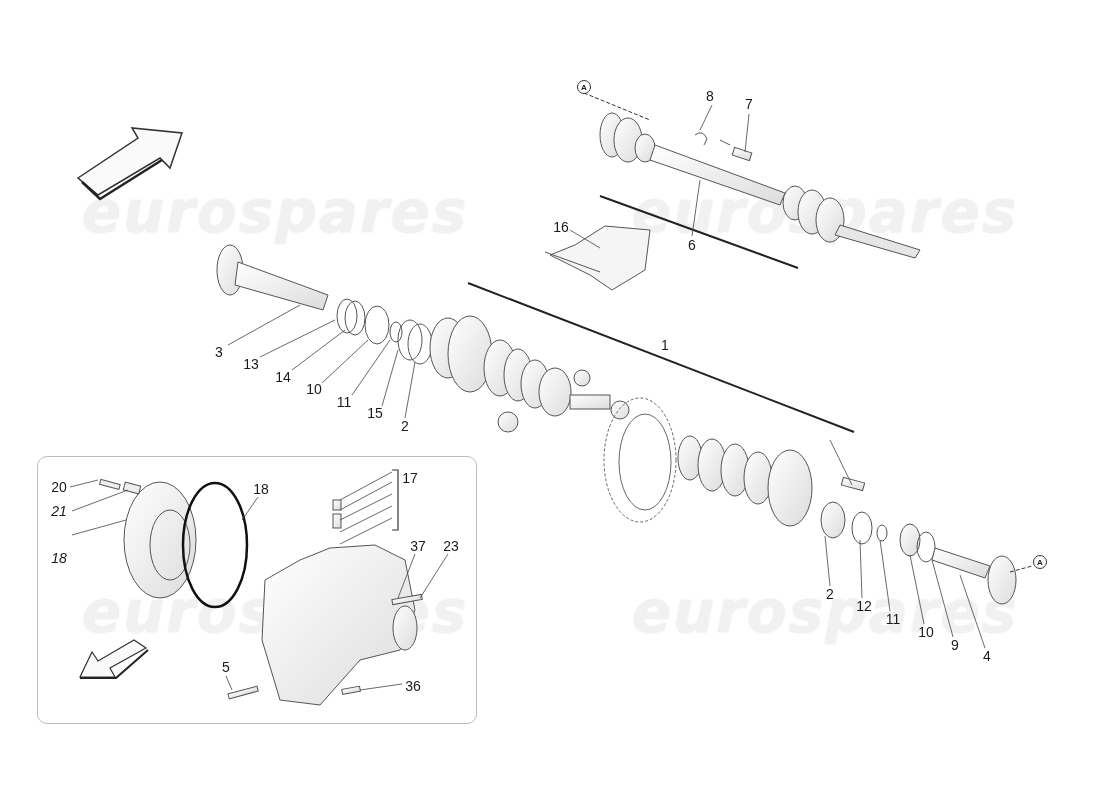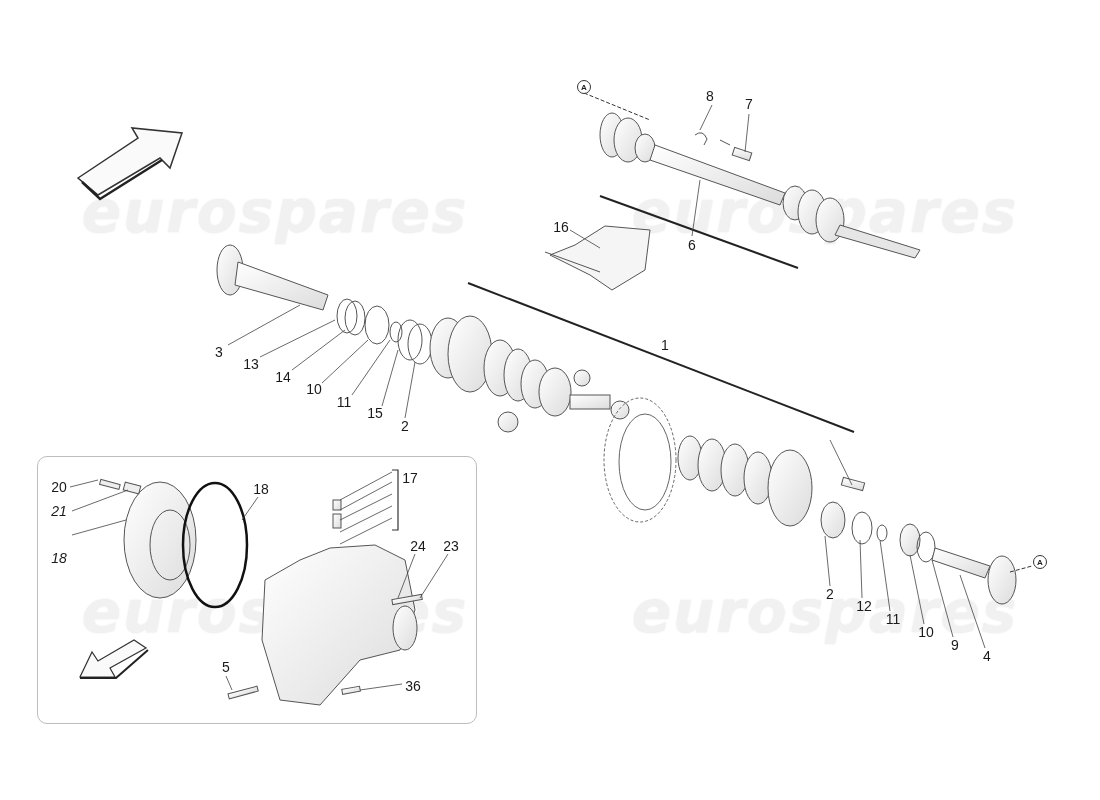--- a/index.html
+++ b/index.html
@@ -199,14 +199,14 @@
   <div class="callout" style="left:283px;top:377px;">14</div>
   <div class="callout" style="left:375px;top:413px;">15</div>
   <div class="callout" style="left:561px;top:227px;">16</div>
   <div class="callout" style="left:410px;top:478px;">17</div>
   <div class="callout" style="left:59px;top:558px;font-style:italic;">18</div>
   <div class="callout" style="left:261px;top:489px;">18</div>
   <div class="callout" style="left:59px;top:487px;">20</div>
   <div class="callout" style="left:59px;top:511px;font-style:italic;">21</div>
   <div class="callout" style="left:413px;top:686px;">36</div>
   <div class="callout" style="left:451px;top:546px;">23</div>
-  <div class="callout" style="left:418px;top:546px;">24</div>
+  <div class="callout" style="left:418px;top:546px;">37</div>
 </div>
 
 </body></html>

